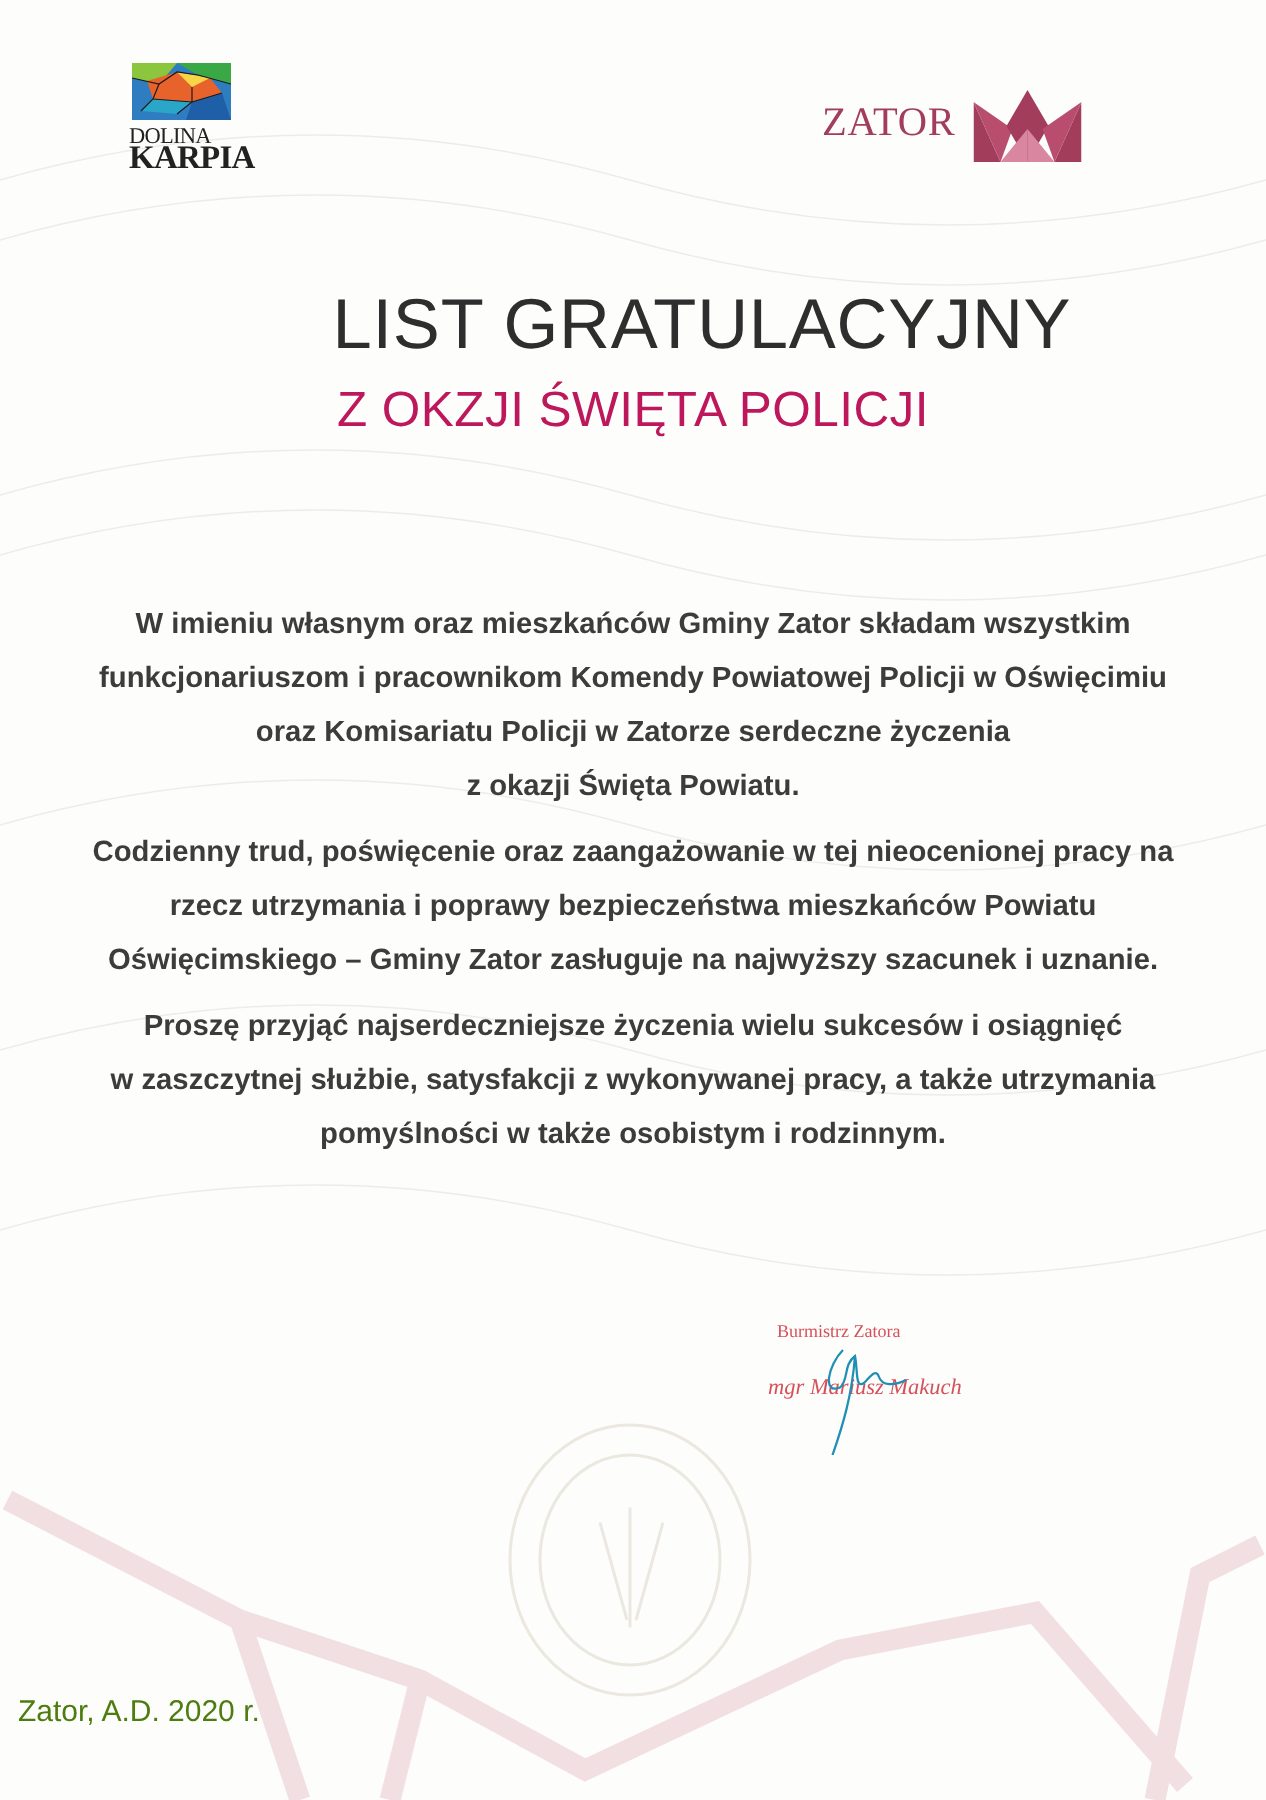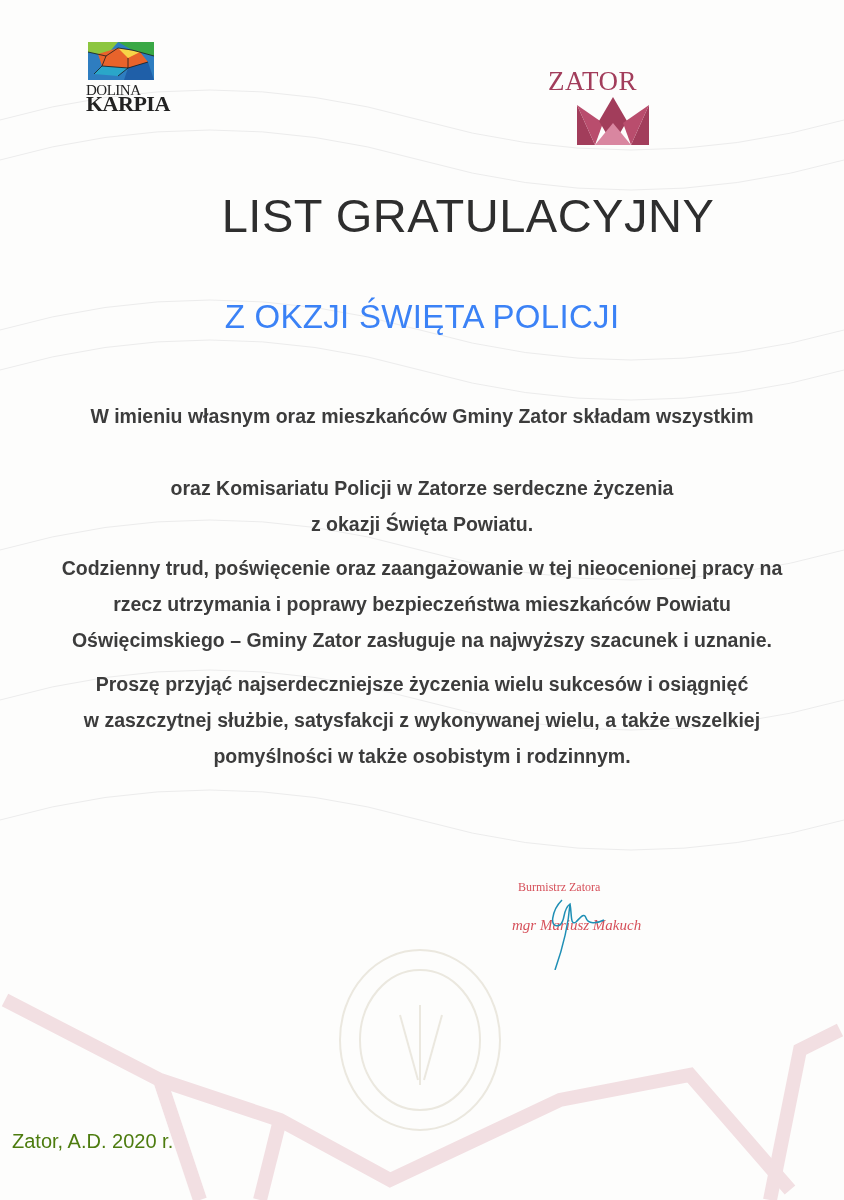--- a/index.html
+++ b/index.html
@@ -2,24 +2,24 @@
 <html><head>
 <meta charset="utf-8">
 <style>
   html,body{margin:0;padding:0;}
   body{width:844px;height:1200px;position:relative;overflow:hidden;background:#fdfdfc;font-family:"Liberation Sans",sans-serif;color:#3a3a3a;}
   .bg{position:absolute;left:0;top:0;width:844px;height:1200px;}
   .logo-dk{position:absolute;left:86px;top:42px;width:70px;height:72px;}
   .dk-mosaic{width:66px;height:38px;margin-left:2px;}
   .dk-text{font-family:Liberation Serif, serif;color:#222;text-align:left;line-height:13px;font-size:15px;letter-spacing:-0.5px;}
   .dk-text .l2{font-weight:bold;font-size:22px;}
-  .logo-zator{position:absolute;left:548px;top:60px;display:flex;align-items:flex-end;flex-direction:column;}
+  .logo-zator{position:absolute;left:548px;top:60px;display:flex;align-items:flex-start;}
   .zator-word{font-family:"Liberation Serif",serif;color:#a23d5b;font-size:27px;letter-spacing:0.5px;margin-right:12px;margin-top:6px;}
   .title{position:absolute;left:0;width:844px;text-align:center;top:188px;font-size:47px;color:#2e2e2e;letter-spacing:0.5px;font-weight:normal;padding-left:46px;}
-  .subtitle{position:absolute;left:0;width:844px;text-align:center;top:254px;font-size:33px;color:#3b82f6;letter-spacing:0.3px;margin-top:44px;}
+  .subtitle{position:absolute;left:0;width:844px;text-align:center;top:254px;font-size:33px;color:#be185d;letter-spacing:0.3px;}
   .body{position:absolute;left:60px;width:724px;top:398px;text-align:center;font-size:19.5px;line-height:36px;color:#3c3c3c;}
   .body p{margin:0 0 8px 0;font-weight:bold;}
   .sig{position:absolute;left:500px;top:870px;width:200px;height:100px;}
   .sig-title{position:absolute;left:18px;top:10px;font-family:"Liberation Serif",serif;color:#d6505a;font-size:12px;}
   .sig-name{position:absolute;left:12px;top:47px;font-family:"Liberation Serif",serif;font-style:italic;color:#d6505a;font-size:15px;}
   .place-date{position:absolute;left:12px;top:1130px;font-size:20px;color:#4d7c0f;}
 </style>
 </head>
 <body>
 
@@ -82,32 +82,32 @@
     <polygon points="36,48 36,26 54,48" fill="#d986a0"></polygon>
   </svg>
 </div>
 
 <h1 class="title" style="margin:0">LIST GRATULACYJNY</h1>
 <div class="subtitle">Z OKZJI ŚWIĘTA POLICJI</div>
 
 <div class="body">
   <p>
     <span>W imieniu własnym oraz mieszkańców Gminy Zator składam wszystkim</span><br>
-    <br>
+    <span>funkcjonariuszom i pracownikom Komendy Powiatowej Policji w Oświęcimiu</span><br>
     <span>oraz Komisariatu Policji w Zatorze serdeczne życzenia</span><br>
     <span>z okazji Święta Powiatu.</span>
   </p>
   <p>
     <span>Codzienny trud, poświęcenie oraz zaangażowanie w tej nieocenionej pracy na</span><br>
     <span>rzecz utrzymania i poprawy bezpieczeństwa mieszkańców Powiatu</span><br>
     <span>Oświęcimskiego – Gminy Zator zasługuje na najwyższy szacunek i uznanie.</span>
   </p>
   <p>
     <span>Proszę przyjąć najserdeczniejsze życzenia wielu sukcesów i osiągnięć</span><br>
-    <span>w zaszczytnej służbie, satysfakcji z wykonywanej wielu, a także wszelkiej</span><br>
+    <span>w zaszczytnej służbie, satysfakcji z wykonywanej pracy, a także utrzymania</span><br>
     <span>pomyślności w także osobistym i rodzinnym.</span>
   </p>
 </div>
 
 <div class="sig">
   <div class="sig-title">Burmistrz Zatora</div>
   <div class="sig-name">mgr Mariusz Makuch</div>
   <svg width="200" height="100" style="position:absolute;left:0;top:0">
     <path d="M62 30 C 52 40, 48 60, 60 55 C 66 50, 62 40, 70 34 C 72 44, 70 56, 76 52 C 80 48, 84 42, 86 48 C 88 54, 96 54, 104 50 M 70 34 C 68 60, 62 80, 55 100" fill="none" stroke="#1f8fb5" stroke-width="1.5"></path>
   </svg>

